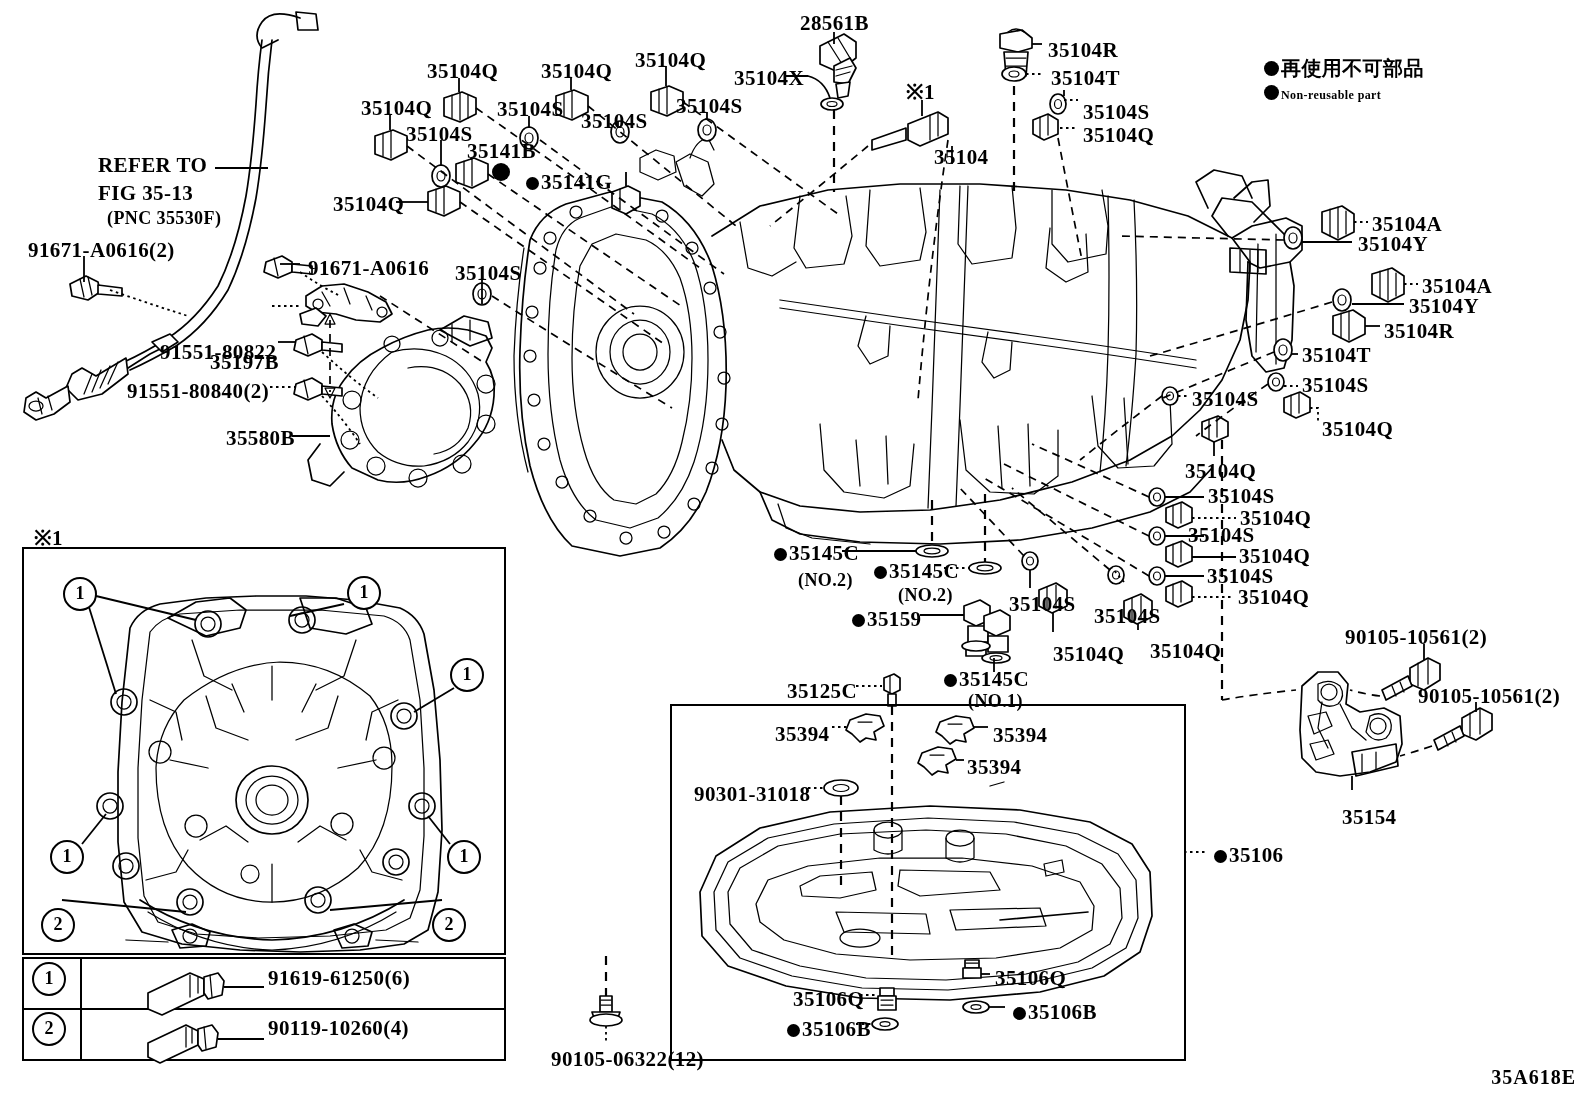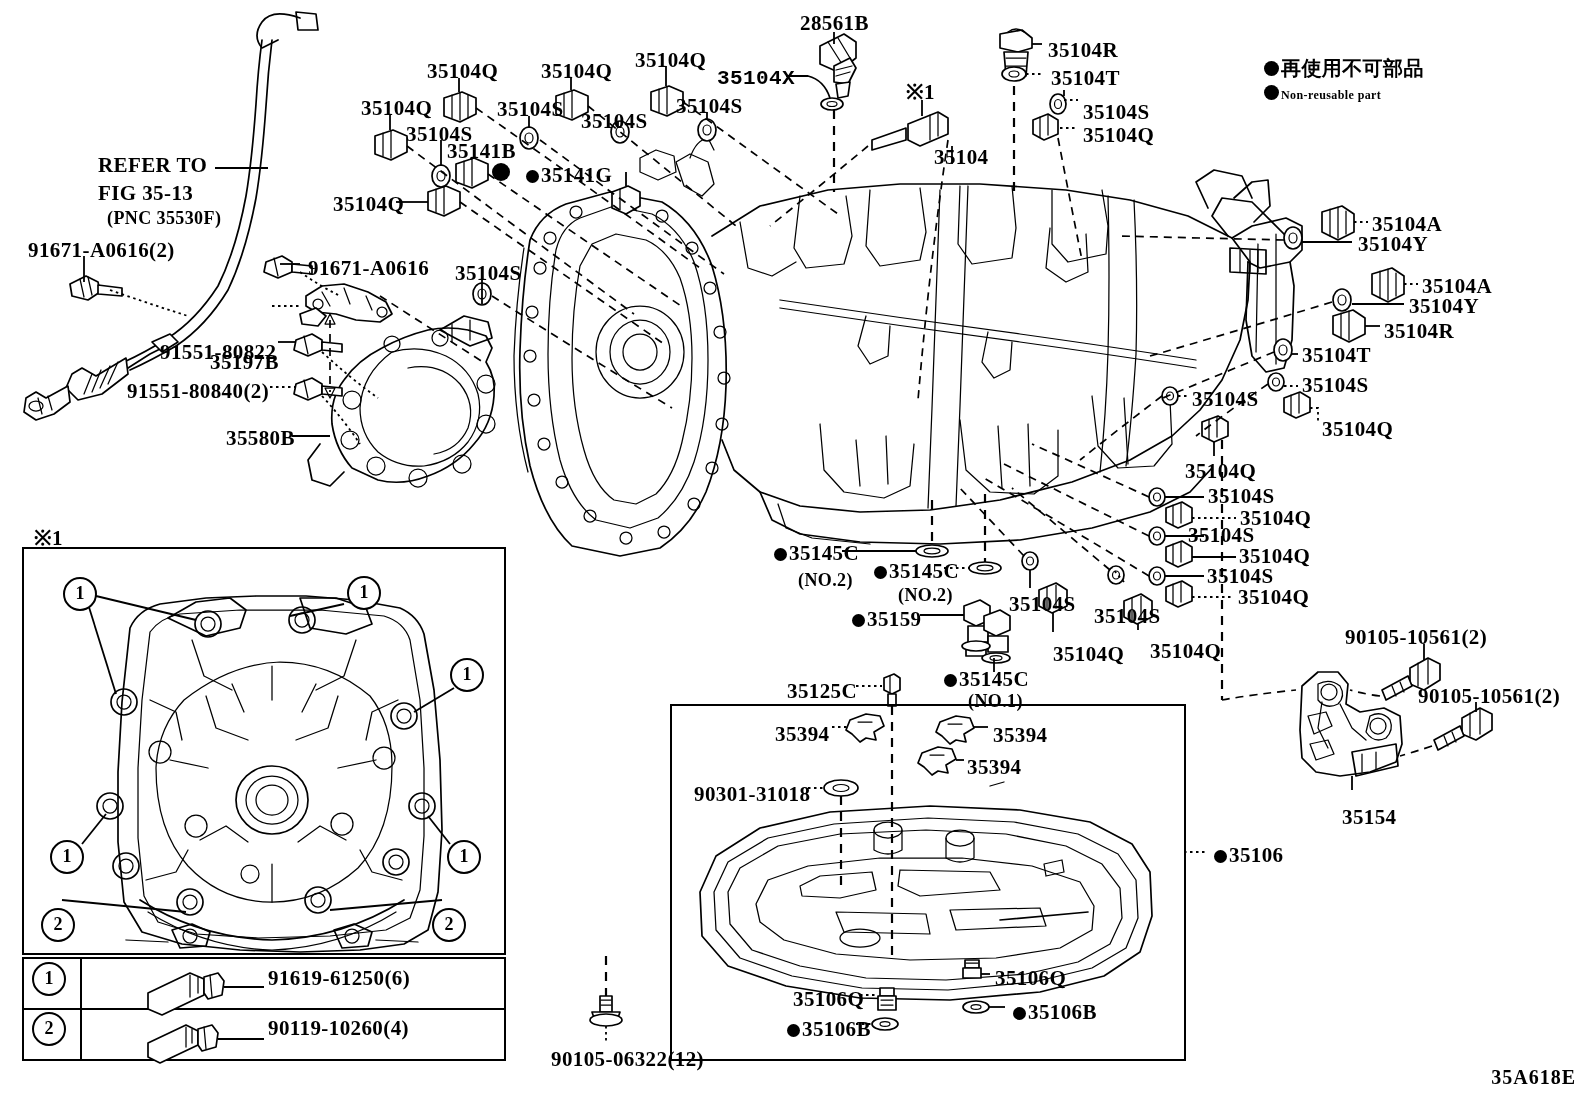--- a/index.html
+++ b/index.html
@@ -716,26 +716,26 @@
       <div class="lbl" style="left: 127px; top: 381px;"><span>91551-80840(2)</span></div>
       <div class="lbl" style="left: 226px; top: 428px;"><span>35580B</span></div>
       <div class="lbl" style="left: 427px; top: 61px;"><span>35104Q</span></div>
       <div class="lbl" style="left: 541px; top: 61px;"><span>35104Q</span></div>
       <div class="lbl" style="left: 635px; top: 50px;"><span>35104Q</span></div>
       <div class="lbl" style="left: 361px; top: 98px;"><span>35104Q</span></div>
       <div class="lbl" style="left: 497px; top: 99px;"><span>35104S</span></div>
       <div class="lbl" style="left: 581px; top: 111px;"><span>35104S</span></div>
       <div class="lbl" style="left: 676px; top: 96px;"><span>35104S</span></div>
       <div class="lbl" style="left: 406px; top: 124px;"><span>35104S</span></div>
-      <div class="lbl" style="left: 447px; top: 141px;"><span>35141B</span></div>
-      <div class="lbl" style="left: 494px; top: 165px; padding-left: 32px;"><span class="dot"></span><span>35141G</span></div>
+      <div class="lbl" style="left: 467px; top: 141px;"><span>35141B</span></div>
+      <div class="lbl" style="left: 494px; top: 172px; padding-left: 32px;"><span class="dot"></span><span>35141G</span></div>
       <div class="lbl" style="left: 333px; top: 194px;"><span>35104Q</span></div>
       <div class="lbl" style="left: 455px; top: 263px;"><span>35104S</span></div>
       <div class="lbl" style="left: 800px; top: 13px;"><span>28561B</span></div>
-      <div class="lbl" style="left: 717px; top: 68px; font-family: Liberation Mono, monospace;"><span>35104X</span></div>
+      <div class="lbl" style="left: 734px; top: 68px;"><span>35104X</span></div>
       <div class="lbl" style="left: 906px; top: 82px;"><span>※1</span></div>
       <div class="lbl" style="left: 934px; top: 147px;"><span>35104</span></div>
       <div class="lbl" style="left: 1048px; top: 40px;"><span>35104R</span></div>
       <div class="lbl" style="left: 1051px; top: 68px;"><span>35104T</span></div>
       <div class="lbl" style="left: 1083px; top: 102px;"><span>35104S</span></div>
       <div class="lbl" style="left: 1083px; top: 125px;"><span>35104Q</span></div>
       <div class="lbl" style="left: 1372px; top: 214px;"><span>35104A</span></div>
       <div class="lbl" style="left: 1358px; top: 234px;"><span>35104Y</span></div>
       <div class="lbl" style="left: 1422px; top: 276px;"><span>35104A</span></div>
       <div class="lbl" style="left: 1409px; top: 296px;"><span>35104Y</span></div>

